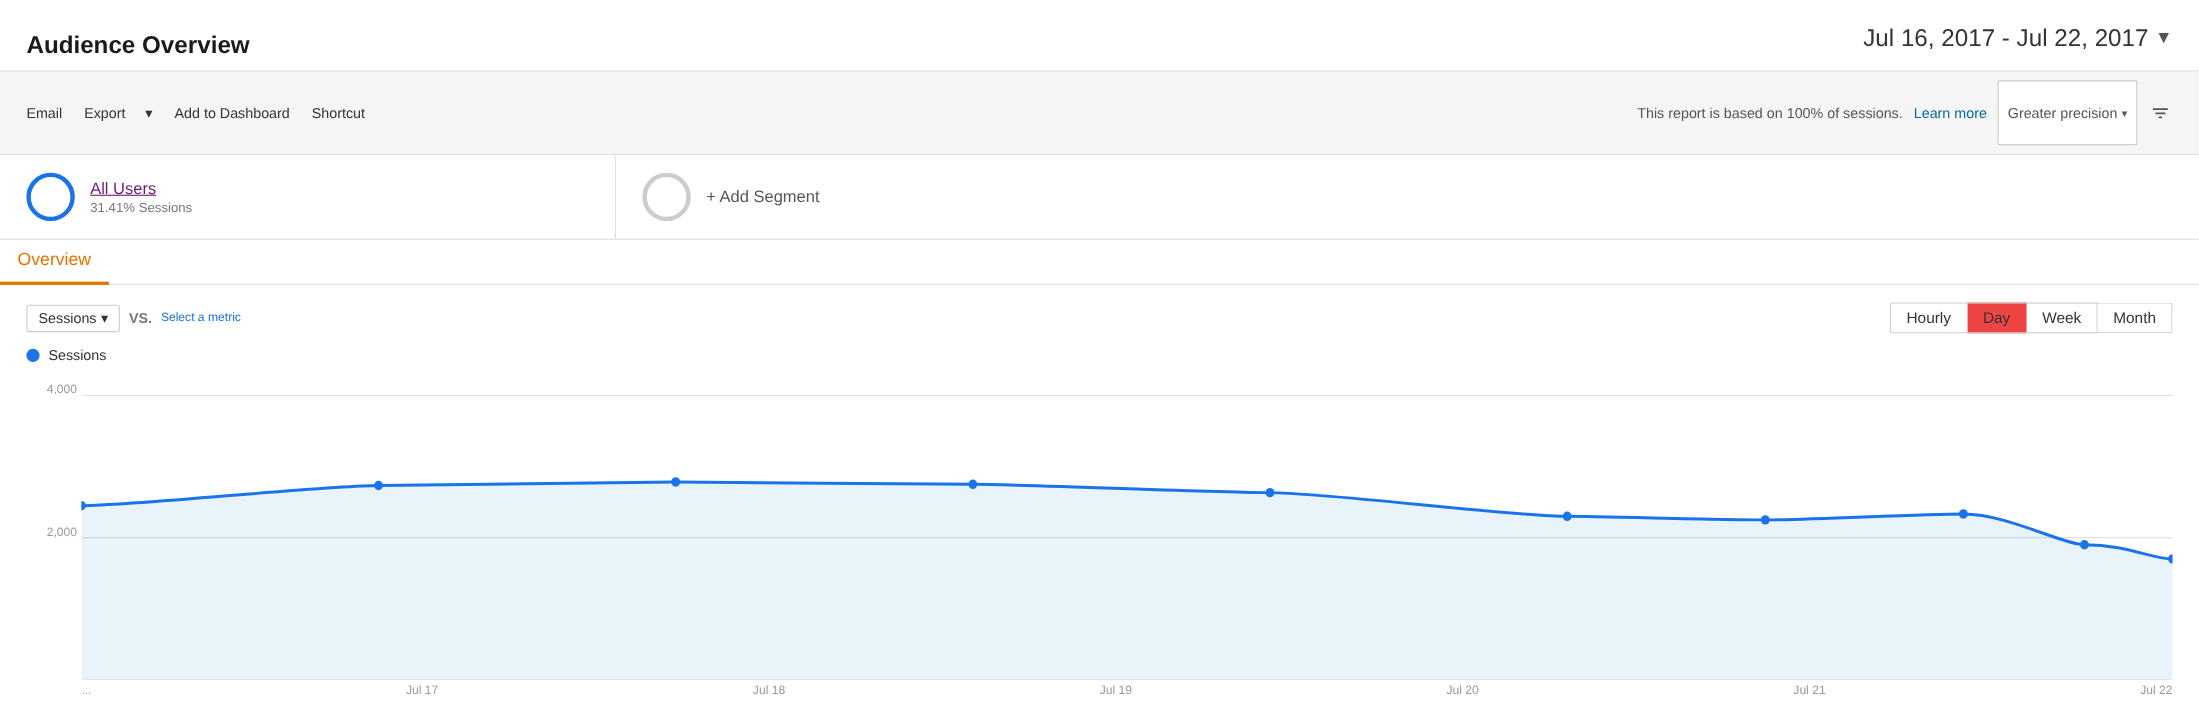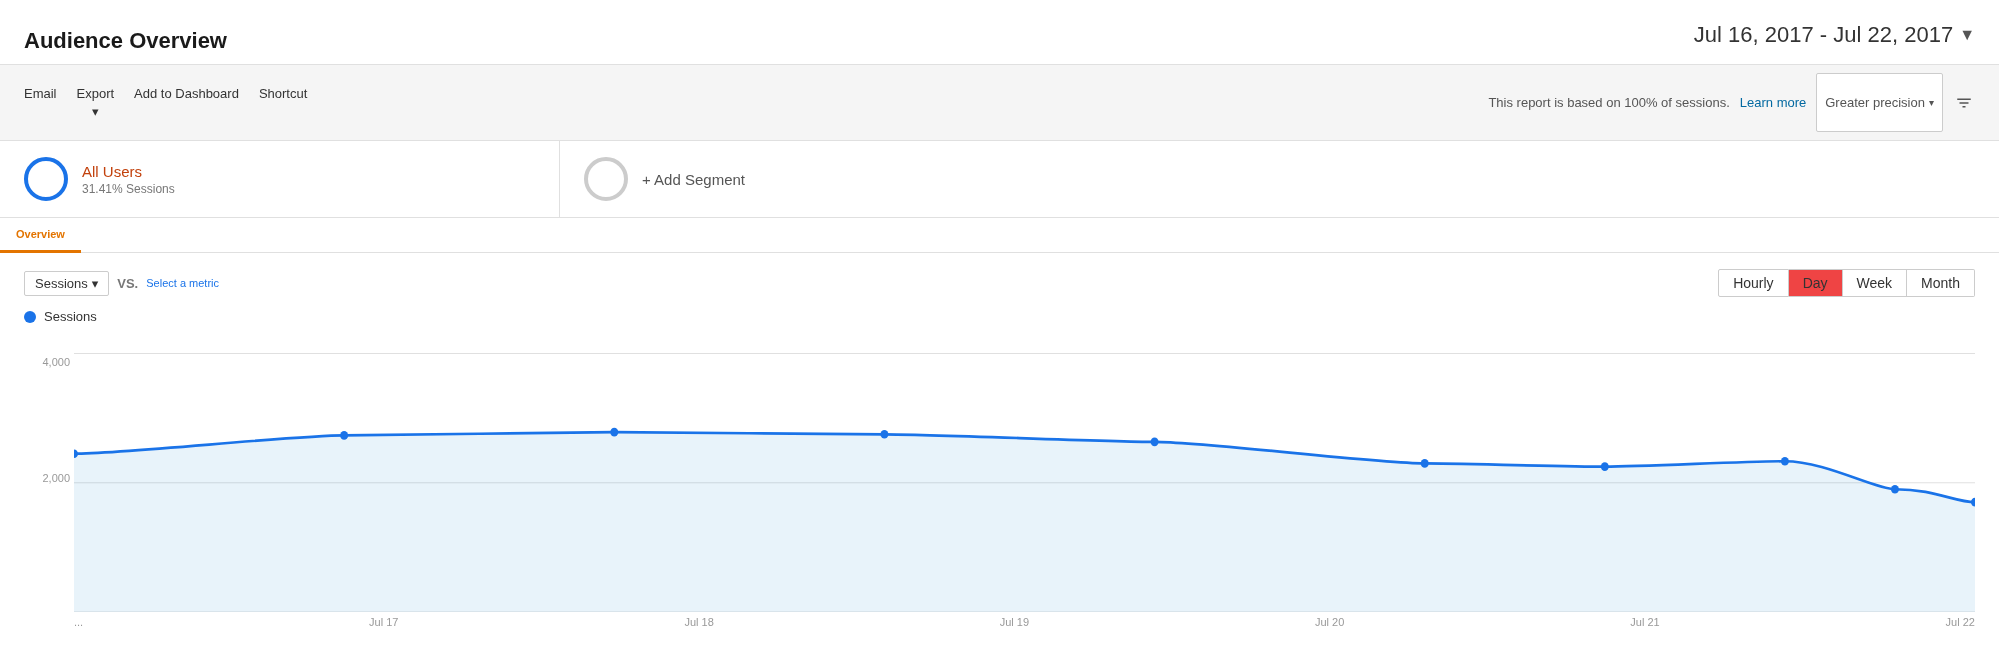--- a/index.html
+++ b/index.html
@@ -8,39 +8,39 @@
     
     .header { display: flex; justify-content: space-between; align-items: center; padding: 16px 24px 10px 24px; }
     .page-title { font-size: 22px; font-weight: bold; color: #1a1a1a; margin-top: 12px; }
     .date-range { font-size: 22px; color: #333; display: flex; align-items: center; gap: 6px; cursor: pointer; }
     .date-range .chevron { font-size: 16px; color: #555; }
 
     
     .toolbar { display: flex; align-items: center; justify-content: space-between; background: #f5f5f5; padding: 8px 24px; border-top: 1px solid #e0e0e0; border-bottom: 1px solid #e0e0e0; }
     .toolbar-left { display: flex; gap: 20px; align-items: flex-start; }
     .toolbar-btn { background: none; border: none; font-size: 13px; color: #333; cursor: pointer; padding: 2px 0; }
-    .export-btn { display: flex; align-items: center; gap: 3px; flex-direction: column; }
+    .export-btn { display: flex; align-items: center; gap: 18px; }
     .toolbar-right { display: flex; align-items: center; gap: 10px; font-size: 13px; color: #555; }
     .learn-more { color: #0369a1; cursor: pointer; text-decoration: none; }
     .precision-select { display: flex; align-items: center; gap: 4px; border: 1px solid #ccc; border-radius: 2px; padding: 21px 8px; background: #fff; cursor: pointer; font-size: 13px; }
     .precision-select .chevron-down { font-size: 10px; color: #555; }
     .filter-icon { width: 22px; height: 22px; cursor: pointer; display: flex; align-items: center; justify-content: center; }
 
     
     .segments-row { display: flex; border-bottom: 1px solid #e0e0e0; }
     .segment-card { display: flex; align-items: center; gap: 14px; padding: 16px 24px; min-width: 560px; border-right: 1px solid #e0e0e0; }
     .segment-circle { width: 44px; height: 44px; border-radius: 50%; border: 4px solid #1a73e8; flex-shrink: 0; }
     .segment-circle.empty { border-color: #ccc; }
-    .segment-info .segment-name { font-size: 15px; color: #c2410c; font-weight: 500; cursor: pointer; }
+    .segment-info .segment-name { font-size: 15px; color: #701a75; font-weight: 500; cursor: pointer; text-decoration: underline; }
     .segment-info .segment-sub { font-size: 12px; color: #777; margin-top: 2px; }
     .add-segment { display: flex; align-items: center; gap: 14px; padding: 16px 24px; cursor: pointer; color: #555; font-size: 15px; }
 
     
     .tabs-row { padding: 0 0 0 0; border-bottom: 1px solid #e0e0e0; }
-    .tab { display: inline-block; padding: 10px 16px; font-size: 11px; font-weight: 700; cursor: pointer; color: #555; border-bottom: 3px solid transparent; margin-bottom: -1px; }
+    .tab { display: inline-block; padding: 10px 16px; font-size: 16px; font-weight: 400; cursor: pointer; color: #555; border-bottom: 3px solid transparent; margin-bottom: -1px; }
     .tab.active { color: #e37400; border-bottom-color: #e37400; }
 
     
     .chart-section { padding: 16px 24px 0 24px; }
     .chart-controls { display: flex; align-items: center; justify-content: space-between; margin-bottom: 12px; }
     .metric-selector { display: flex; align-items: center; gap: 8px; }
     .metric-dropdown { display: flex; align-items: center; gap: 4px; border: 1px solid #ccc; border-radius: 2px; padding: 4px 10px; font-size: 13px; cursor: pointer; background: #fff; }
     .vs-label { font-size: 13px; color: #777; font-weight: bold; }
     .select-metric-link { color: #1a73e8; font-size: 11px; cursor: pointer; }
     .time-buttons { display: flex; gap: 0; }
@@ -133,21 +133,21 @@
 
   <div class="chart-legend">
     <div class="legend-dot"></div>
     <span>Sessions</span>
   </div>
 
   <div class="chart-container">
     <div style="display:flex; align-items:flex-start; width:100%;">
 
       <div style="width:50px; flex-shrink:0; position:relative; height:260px;">
-        <span style="position:absolute; top:24px; right:4px; font-size:11px; color:#999;text-align:center;">4,000</span>
+        <span style="position:absolute; top:10px; right:4px; font-size:11px; color:#999;text-align:center;">4,000</span>
         <span style="position:absolute; top:140px; right:4px; font-size:11px; color:#999;">2,000</span>
       </div>
 
       <div style="flex:1; position:relative;">
         <svg class="chart-svg" viewBox="0 0 1900 260" preserveAspectRatio="none">
 
           <line x1="0" y1="20" x2="1900" y2="20" stroke="#e0e0e0" stroke-width="1"></line>
           <line x1="0" y1="140" x2="1900" y2="140" stroke="#e0e0e0" stroke-width="1"></line>
           <line x1="0" y1="260" x2="1900" y2="260" stroke="#e0e0e0" stroke-width="1"></line>
 

